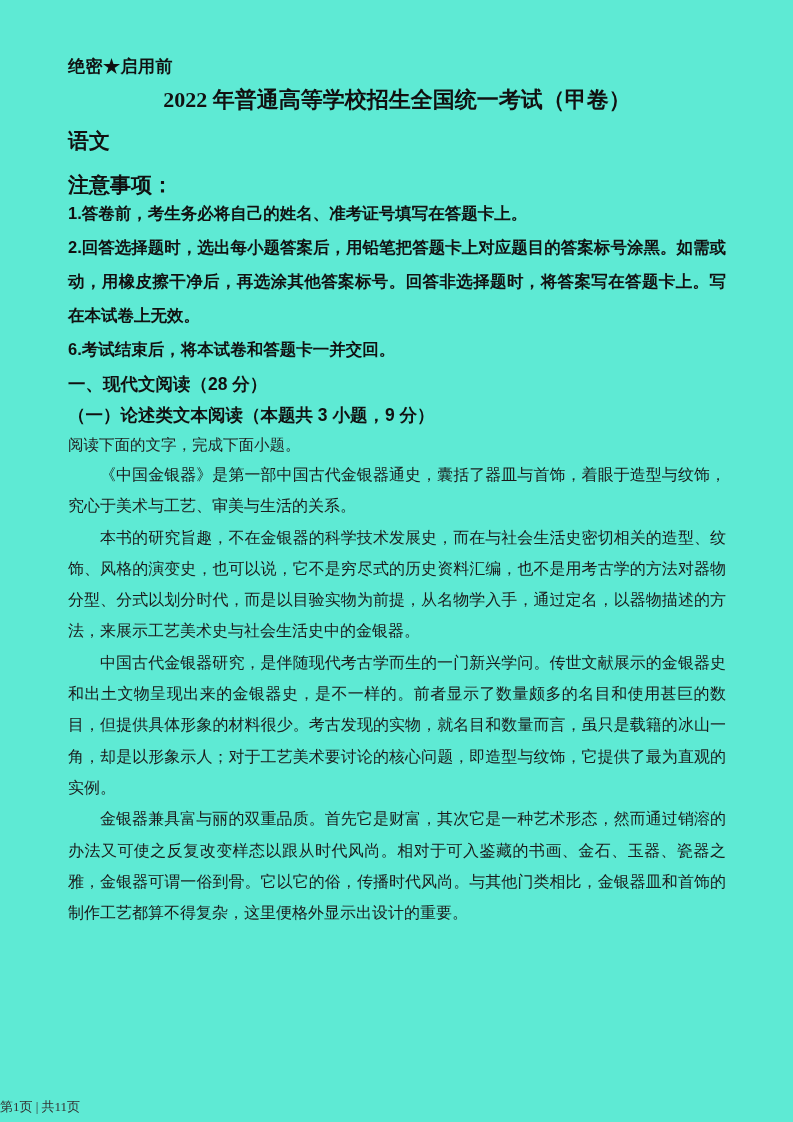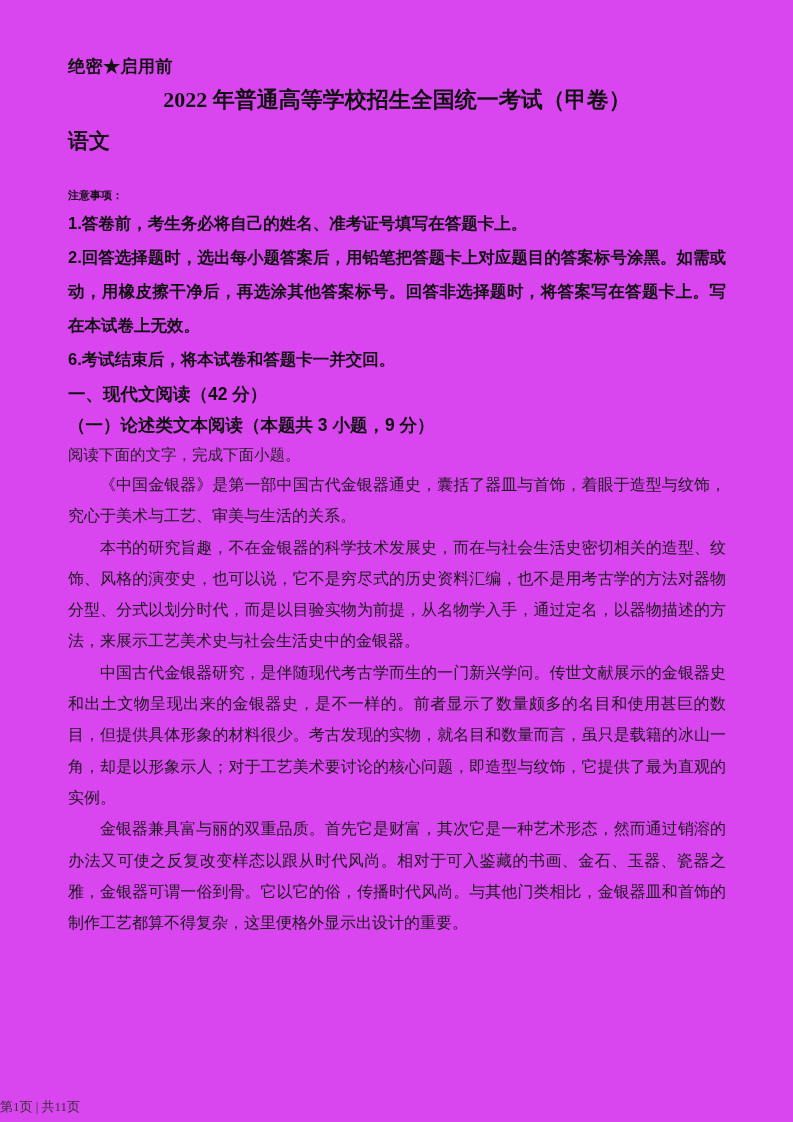--- a/index.html
+++ b/index.html
@@ -1,21 +1,21 @@
 <!DOCTYPE html>
 <html lang="zh"><head>
 <meta charset="utf-8">
 <style>
   html, body { margin: 0; padding: 0; background: #ffffff; }
   .page {
     position: relative;
     width: 793px;
     height: 1122px;
     margin: 0 auto;
-    background: #d946ef;
+    background: #5eead4;
     color: #111111;
     overflow: hidden;
     font-family: "Liberation Serif", serif;
   }
   .content { padding: 0 67px 0 68px; }
 
   .secret {
     margin-top: 56px;
     font-family: "Liberation Sans", sans-serif;
     font-weight: 700;
@@ -33,24 +33,24 @@
   }
   .subject {
     margin-top: 14px;
     text-align: left;
     font-family: "Liberation Sans", sans-serif;
     font-weight: 700;
     font-size: 21px;
     line-height: 26px;
   }
   .notice-head {
-    margin-top: 30px;
+    margin-top: 20px;
     font-family: "Liberation Sans", sans-serif;
     font-weight: 700;
-    font-size: 11px;
+    font-size: 21px;
     line-height: 22px;
   }
   .notice-item {
     font-family: "Liberation Sans", sans-serif;
     font-weight: 700;
     font-size: 16.5px;
     line-height: 34px;
     text-align: justify;
     text-justify: inter-ideograph;
     margin: 0;
@@ -105,21 +105,21 @@
 
     <div class="title">2022 年普通高等学校招生全国统一考试（甲卷）</div>
 
     <div class="subject">语文</div>
 
     <div class="notice-head">注意事项：</div>
     <p class="notice-item">1.答卷前，考生务必将自己的姓名、准考证号填写在答题卡上。</p>
     <p class="notice-item">2.回答选择题时，选出每小题答案后，用铅笔把答题卡上对应题目的答案标号涂黑。如需或动，用橡皮擦干净后，再选涂其他答案标号。回答非选择题时，将答案写在答题卡上。写在本试卷上无效。</p>
     <p class="notice-item">6.考试结束后，将本试卷和答题卡一并交回。</p>
 
-    <div class="sec-heading">一、现代文阅读（42 分）</div>
+    <div class="sec-heading">一、现代文阅读（28 分）</div>
     <div class="sub-heading">（一）论述类文本阅读（本题共 3 小题，9 分）</div>
     <div class="instruction">阅读下面的文字，完成下面小题。</div>
 
     <p class="para">《中国金银器》是第一部中国古代金银器通史，囊括了器皿与首饰，着眼于造型与纹饰，究心于美术与工艺、审美与生活的关系。</p>
     <p class="para">本书的研究旨趣，不在金银器的科学技术发展史，而在与社会生活史密切相关的造型、纹饰、风格的演变史，也可以说，它不是穷尽式的历史资料汇编，也不是用考古学的方法对器物分型、分式以划分时代，而是以目验实物为前提，从名物学入手，通过定名，以器物描述的方法，来展示工艺美术史与社会生活史中的金银器。</p>
     <p class="para">中国古代金银器研究，是伴随现代考古学而生的一门新兴学问。传世文献展示的金银器史和出土文物呈现出来的金银器史，是不一样的。前者显示了数量颇多的名目和使用甚巨的数目，但提供具体形象的材料很少。考古发现的实物，就名目和数量而言，虽只是载籍的冰山一角，却是以形象示人；对于工艺美术要讨论的核心问题，即造型与纹饰，它提供了最为直观的实例。</p>
     <p class="para">金银器兼具富与丽的双重品质。首先它是财富，其次它是一种艺术形态，然而通过销溶的办法又可使之反复改变样态以跟从时代风尚。相对于可入鉴藏的书画、金石、玉器、瓷器之雅，金银器可谓一俗到骨。它以它的俗，传播时代风尚。与其他门类相比，金银器皿和首饰的制作工艺都算不得复杂，这里便格外显示出设计的重要。</p>
 
   </div>
 

